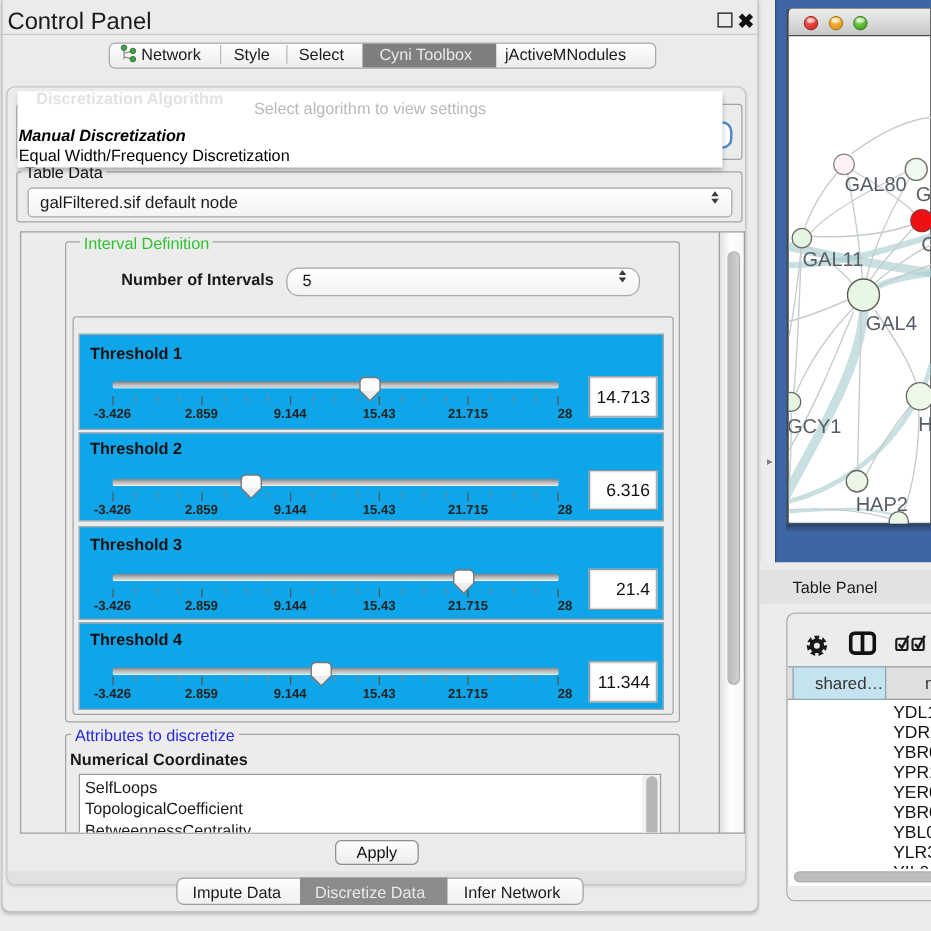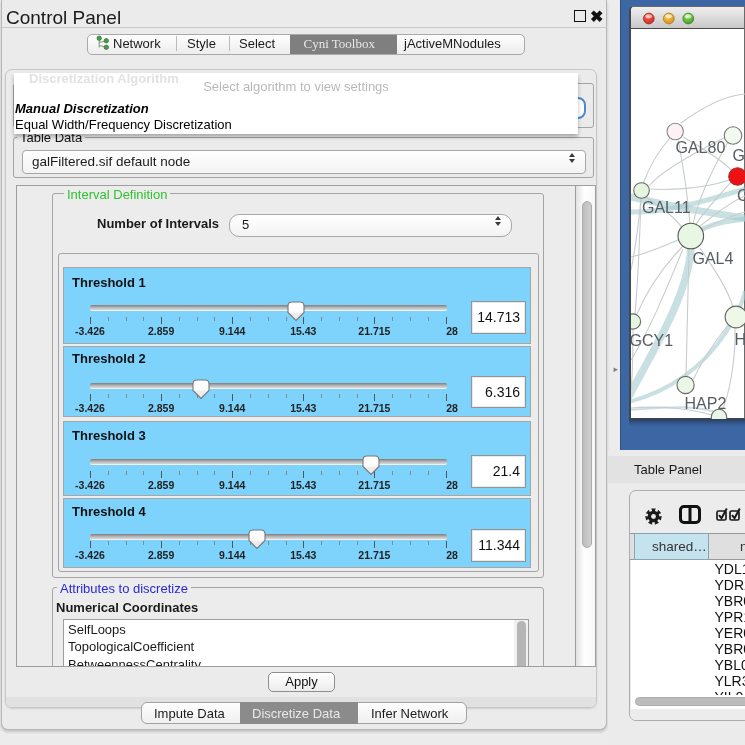--- a/index.html
+++ b/index.html
@@ -2,21 +2,21 @@
 <html><head>
 <meta charset="utf-8">
 <style>
 html,body{margin:0;padding:0;}
 body{width:745px;height:745px;background:#ececec;font-family:"Liberation Sans",sans-serif;position:relative;overflow:hidden;}
 .abs{position:absolute;}
 .f13{font-size:13px;color:#1a1a1a;}
 .bold{font-weight:bold;}
 .grp{position:absolute;border:1px solid #a4a4a4;border-radius:3px;}
 .gtitle{position:absolute;font-size:13px;background:#ececec;padding:0 3px;white-space:nowrap;}
-.tpanel{position:absolute;border:1px solid #a6a6a6;background:#7dd3fc;left:63px;width:466px;}
+.tpanel{position:absolute;border:1px solid #a6a6a6;background:#0ea5e9;left:63px;width:466px;}
 .ttitle{position:absolute;left:8px;font-size:13px;font-weight:bold;color:#111;}
 .track{position:absolute;left:26px;width:357px;border-radius:2px;background:linear-gradient(#7d7d7d,#b9b9b9 55%,#dadada);border-bottom:1px solid #f2f2f2;height:5px;}
 .vbox{position:absolute;left:407px;width:55px;height:32.5px;background:#fff;border:1px solid #949494;box-shadow:inset 0 0 0 1px #e8e8e8;font-size:14px;color:#111;text-align:right;padding-right:5px;box-sizing:border-box;}
 .ticklab{position:absolute;font-size:10.5px;font-weight:bold;color:#222;transform:translateX(-50%);white-space:nowrap;}
 .combo{position:absolute;background:linear-gradient(#ffffff,#f3f3f3);border:1px solid #a8a8a8;}
 .stepper{position:absolute;width:9px;}
 .stepper .up{width:0;height:0;border-left:3.5px solid transparent;border-right:3.5px solid transparent;border-bottom:4.5px solid #3a3a3a;margin-bottom:2px;}
 .stepper .dn{width:0;height:0;border-left:3.5px solid transparent;border-right:3.5px solid transparent;border-top:4.5px solid #3a3a3a;}
 </style>
 </head>
@@ -33,21 +33,21 @@
 <div class="abs" style="left:290px;top:34.5px;width:106.5px;height:19px;background:#7f7f7f;"></div>
 <svg class="abs" style="left:96px;top:35px;" width="14" height="16" viewBox="0 0 14 16">
   <path d="M3.2 4.5 L3.2 12.5 M3.2 7.5 L9.5 6 M3.2 10.5 L9.5 12" stroke="#8a9a8a" stroke-width="1.1" fill="none"></path>
   <circle cx="3.2" cy="3.2" r="2.2" fill="#43a047" stroke="#2e7031" stroke-width="0.7"></circle>
   <circle cx="10.3" cy="5.7" r="2.2" fill="#43a047" stroke="#2e7031" stroke-width="0.7"></circle>
   <circle cx="10.3" cy="12.3" r="2.2" fill="#43a047" stroke="#2e7031" stroke-width="0.7"></circle>
 </svg>
 <div class="abs f13" style="left:113px;top:36px;">Network</div>
 <div class="abs f13" style="left:187px;top:36px;">Style</div>
 <div class="abs f13" style="left:239px;top:36px;">Select</div>
-<div class="abs f13" style="left:303.5px;top:36px;color:#e8e8e8;font-family:Liberation Serif, serif;">Cyni Toolbox</div>
+<div class="abs f13" style="left:303.5px;top:36px;color:#e8e8e8;">Cyni Toolbox</div>
 <div class="abs f13" style="left:404px;top:36px;">jActiveMNodules</div>
 <div class="abs" style="left:176px;top:36px;width:1px;height:15px;background:#bbb;"></div>
 <div class="abs" style="left:229px;top:36px;width:1px;height:15px;background:#bbb;"></div>
 
 <div class="abs" style="left:5px;top:69px;width:592px;height:639px;border:1px solid #c6c6c6;border-radius:7px;box-shadow:0 1px 2px rgba(0,0,0,0.12);box-sizing:border-box;"></div>
 <div class="abs" style="left:6px;top:697px;width:590px;height:10px;background:#e1e1e1;border-radius:0 0 6px 6px;"></div>
 
 <div class="grp" style="left:13px;top:83px;width:579px;height:43px;"></div>
 
 <div class="abs" style="left:500px;top:97px;width:86px;height:22px;background:#fff;border:2.5px solid #4e8ac8;border-radius:8px;box-sizing:border-box;"></div>

